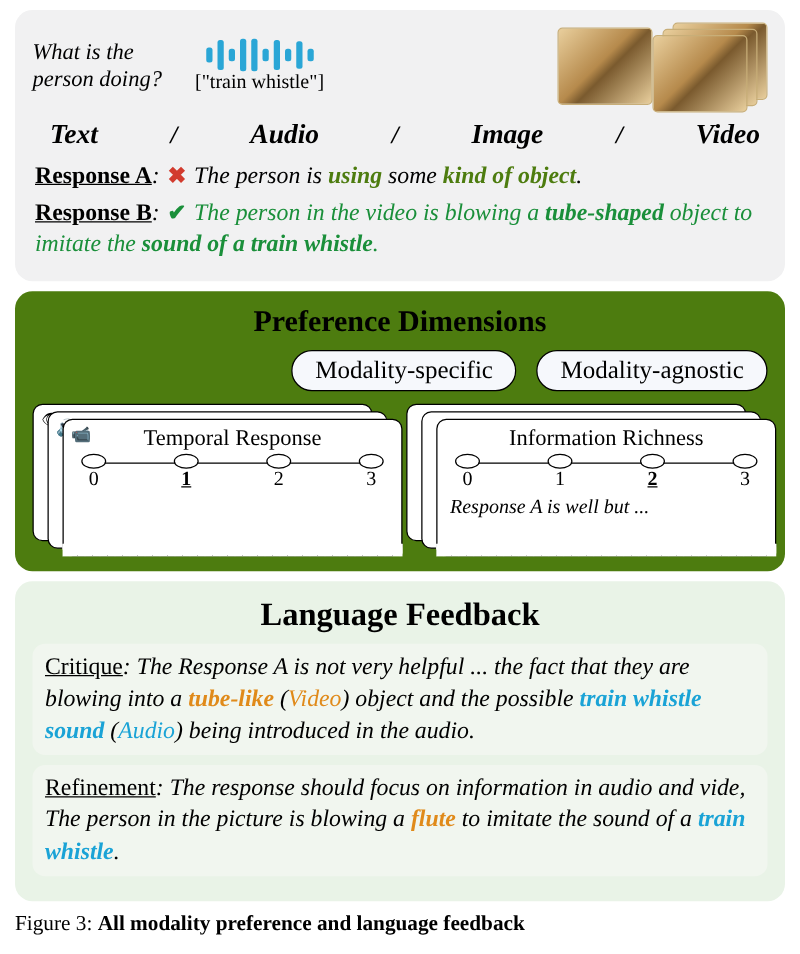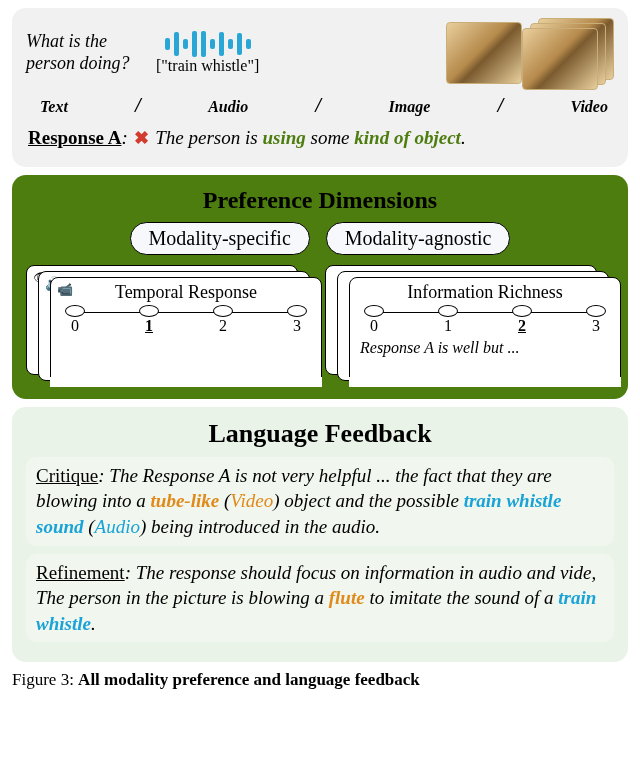--- a/index.html
+++ b/index.html
@@ -49,42 +49,42 @@
   .video-stack .img-placeholder { position: absolute; }
 
   .modality-row {
     display: flex;
     align-items: baseline;
     justify-content: space-between;
     padding: 0 6px 0 14px;
     margin-top: 4px;
     margin-bottom: 8px;
   }
-  .mod-label { font-weight: bold; font-style: italic; font-size: 16px; }
+  .mod-label { font-weight: bold; font-style: italic; font-size: 22px; }
   .mod-sep { font-weight: bold; font-style: italic; font-size: 20px; }
 
   .resp-line { font-style: italic; font-size: 19px; line-height: 1.35; margin: 4px 2px; }
   .resp-label { font-weight: bold; text-decoration: underline; font-style: normal; }
   .red { color: #4d7c0f; }
   .green { color: #1a8f3a; }
   .check-icon, .cross-icon {
     display: inline-block; width: 18px; text-align: center; font-style: normal; font-weight: bold; font-size: 18px;
   }
   .check-icon { color: #1a8f3a; }
   .cross-icon { color: #d23b2e; }
 
   .pref-title {
     text-align: center;
     font-weight: bold;
     font-size: 24px;
     margin: 2px 0 8px 0;
   }
   .dim-row {
     display: flex;
-    justify-content: center;
+    justify-content: flex-end;
     gap: 16px;
     margin-bottom: 10px;
   }
   .dim-pill {
     border: 1.5px solid #000;
     border-radius: 20px;
     padding: 4px 18px;
     font-size: 20px;
     background: #f6f8fc;
   }
@@ -204,20 +204,24 @@
     <span class="mod-label">Image</span>
     <span class="mod-sep">/</span>
     <span class="mod-label">Video</span>
   </div>
 
   <div class="resp-line">
     <span class="resp-label">Response A</span><span>: </span><span class="cross-icon">✖</span>
     <span>The person is </span><span class="red" style="font-weight:bold">using</span><span> some </span><span class="red" style="font-weight:bold">kind of object</span><span>.</span>
   </div>
 
+  <div class="resp-line" style="color:#1a8f3a;">
+    <span class="resp-label" style="color:#000">Response B</span><span style="color:#000">: </span><span class="check-icon">✔</span>
+    <span>The person in the video is blowing a </span><span class="green" style="font-weight:bold">tube-shaped</span><span> object to imitate the </span><span class="green" style="font-weight:bold">sound of a train whistle</span><span>.</span>
+  </div>
 </div>
 
 <div class="panel panel-mid">
   <div class="pref-title">Preference Dimensions</div>
 
   <div class="dim-row">
     <div class="dim-pill">Modality-specific</div>
     <div class="dim-pill">Modality-agnostic</div>
   </div>
 

